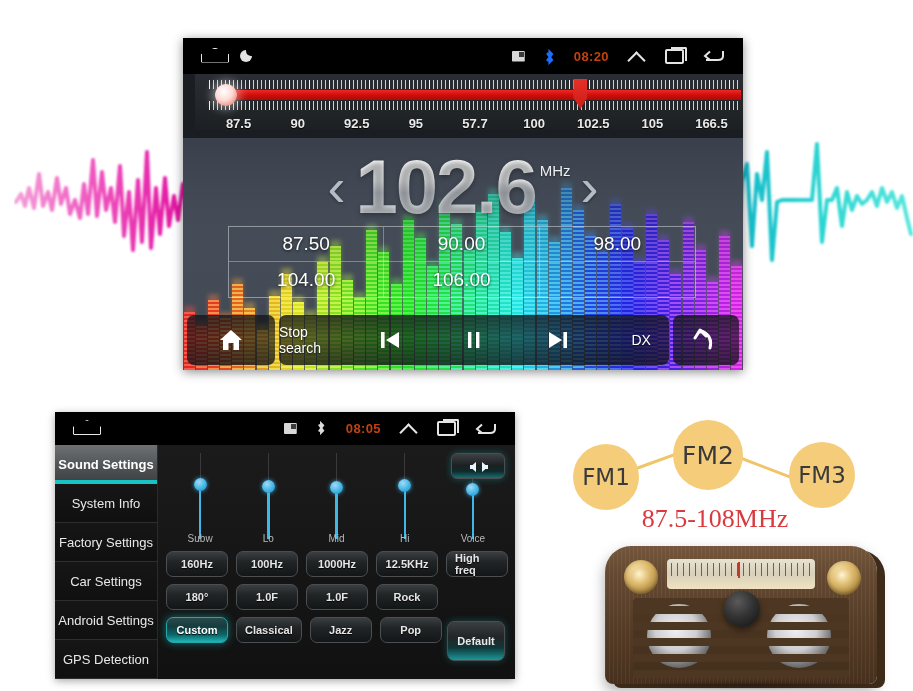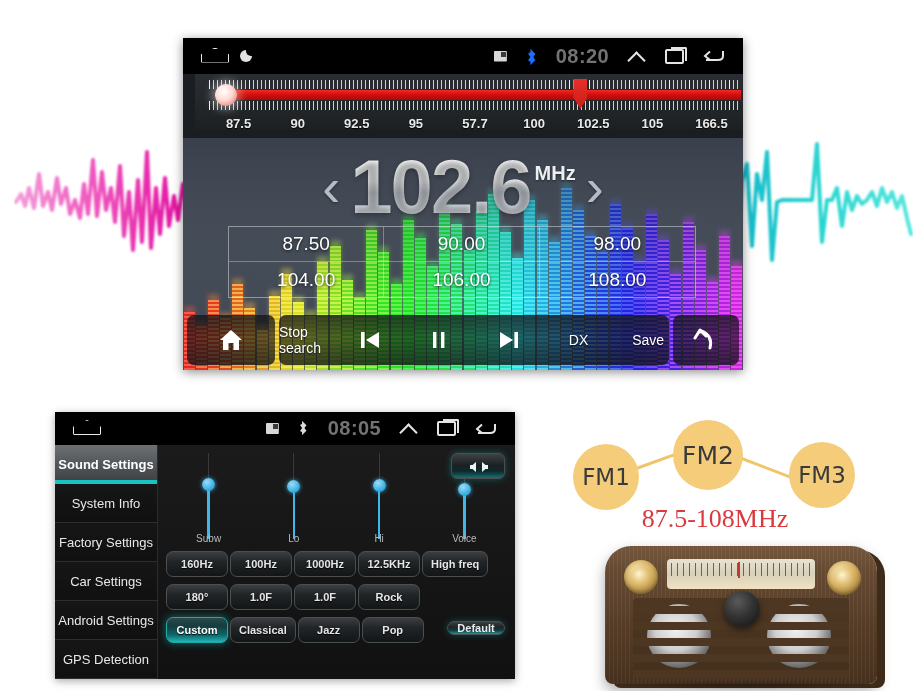--- a/index.html
+++ b/index.html
@@ -32,21 +32,21 @@
   .sd-icon { width:13px; height:11px; background:#d8d8d8;
     clip-path: polygon(0 0,100% 0,100% 100%,0 100%,0 0); border-radius:1px;
     position:relative; }
   .sd-icon:after{ content:""; position:absolute; right:1px; top:1px; width:5px;height:5px;
     background:#3b3b3b; }
   .bt-icon { width:11px; height:15px; position:relative; }
   .bt-icon svg { display:block; }
   .dot-icon { width:12px; height:12px; border-radius:50%; background:#e2e2e2; position:relative;}
   .dot-icon:after{content:"";position:absolute;right:0;top:0;width:6px;height:6px;background:#000;
     border-radius:0 0 0 5px;}
-  .clock { color:#737373; font-size:20px; font-weight:bold; letter-spacing:.4px; }
+  .clock { color:#c2410c; font-size:13px; font-weight:bold; letter-spacing:.4px; }
   .chev-up { width:18px; height:11px; position:relative;}
   .chev-up:before{content:"";position:absolute;left:2px;top:3px;width:11px;height:11px;
     border-left:2px solid #e4e4e4;border-top:2px solid #e4e4e4;transform:rotate(45deg);}
   .recents { width:19px;height:15px;border:2px solid #e4e4e4;border-radius:2px;position:relative;}
   .recents:after{content:"";position:absolute;right:-5px;top:-4px;width:14px;height:12px;
     border-top:2px solid #e4e4e4;border-right:2px solid #e4e4e4;border-radius:0 2px 0 0;}
   .back-arr { width:20px;height:14px;position:relative;}
   .back-arr svg{display:block;}
 
   
@@ -125,21 +125,21 @@
     font-family:"Liberation Sans", sans-serif; line-height:1;
     text-shadow:0 1px 3px rgba(0,0,0,.5);
   }
   #freq-val {
     font-size:76px; line-height:.95; font-weight:bold; letter-spacing:-2px;
     background:linear-gradient(180deg,#ffffff 0%,#f2f4f6 42%,#c8ced6 58%,#eef1f4 100%);
     -webkit-background-clip:text; background-clip:text; color:transparent;
     text-shadow:0 2px 5px rgba(0,0,0,.30);
   }
   #freq-unit {
-    font-size:20px; font-weight:bold; color:#eceff2; align-self:flex-start;
+    font-size:15px; font-weight:normal; color:#eceff2; align-self:flex-start;
     margin-top:18px; margin-left:-6px; text-shadow:0 1px 2px rgba(0,0,0,.5);
   }
 
   
   #presets {
     position:absolute; left:45px; top:88px; width:468px; height:72px;
     border:1px solid rgba(255,255,255,.42);
     display:grid; grid-template-columns:repeat(3,1fr); grid-template-rows:repeat(2,1fr);
   }
   .preset {
@@ -223,40 +223,40 @@
   #balance-btn {
     position:absolute; right:10px; top:8px; width:54px; height:26px; border-radius:6px;
     background:linear-gradient(180deg,#3e4244 0%,#1d2021 48%,#0d2b2c 72%,#1a6f72 100%);
     border:1px solid #4a4e50;
     display:flex; align-items:center; justify-content:center; gap:1px;
     box-shadow:0 0 7px rgba(23,195,195,.35);
   }
   .spk { width:9px; height:11px; position:relative; }
   .spk svg{display:block;}
 
-  .btn-row { position:absolute; left:8px; right:8px; display:flex; gap:2px; }
+  .btn-row { position:absolute; left:8px; right:8px; display:flex; gap:8px; }
   .eqbtn {
     height:26px; min-width:62px; padding:0 8px; border-radius:7px;
     background:linear-gradient(180deg,#3b3f41 0%,#222527 40%,#131617 100%);
     border:1px solid #4b4f51;
     color:#e6e6e6; font-size:11px; font-weight:bold;
     display:flex; align-items:center; justify-content:center;
     text-shadow:0 1px 1px #000;
   }
   .eqbtn.on {
     background:linear-gradient(180deg,#2a4a4b 0%,#163c3e 35%,#0d6668 70%,#21b6b8 100%);
     border:1px solid #1fa9ab;
     box-shadow:0 0 8px rgba(33,182,184,.55);
     color:#ffffff;
   }
   #row1 { top:106px; }
   #row2 { top:139px; }
   #row3 { top:172px; }
   #default-btn {
-    position:absolute; right:10px; top:176px; width:58px; height:14px; border-radius:7px;
+    position:absolute; right:10px; top:176px; width:58px; height:40px; border-radius:7px;
     background:linear-gradient(180deg,#3b3f41 0%,#222527 40%,#0f3839 68%,#1c9799 100%);
     border:1px solid #4b4f51;
     color:#e9e9e9; font-size:11px; font-weight:bold;
     display:flex; align-items:center; justify-content:center;
     box-shadow:0 0 7px rgba(28,151,153,.4);
   }
 
   
   #fm-graphic { position:absolute; left:560px; top:412px; width:350px; height:125px; }
   .fm-circle {
@@ -622,21 +622,20 @@
       <div id="freq-unit">MHz</div>
       <div class="chev">›</div>
     </div>
 
     <div id="presets">
         <div class="preset">87.50</div>
         <div class="preset">90.00</div>
         <div class="preset">98.00</div>
         <div class="preset">104.00</div>
         <div class="preset">106.00</div>
-        <div class="preset">108.00</div>
       </div>
   </div>
 
   <div id="toolbar">
     <div class="tb-panel" id="tb-home">
       <span class="ico-home">
         <svg width="26" height="24" viewBox="0 0 26 24">
             <path d="M13 2 L24 12 L21 12 L21 22 L15.5 22 L15.5 15 L10.5 15 L10.5 22 L5 22 L5 12 L2 12 Z" fill="#ffffff"></path>
           </svg>
       </span>
@@ -655,21 +654,20 @@
             <rect x="11" y="2" width="3.4" height="16" fill="#fff"></rect>
           </svg>
       </div>
       <div class="tb-item tnext">
         <svg width="22" height="22" viewBox="0 0 22 22">
             <path d="M2 3 L2 19 L15 11 Z" fill="#fff"></path>
             <rect x="16.4" y="3" width="3.6" height="16" fill="#fff"></rect>
           </svg>
       </div>
       <div class="tb-item">DX</div>
-      <div class="tb-item">Save</div>
     </div>
     <div class="tb-panel" id="tb-back">
       <span class="ico-back">
         <svg width="26" height="24" viewBox="0 0 26 24">
             <path d="M7 4 Q7 2 9 3 Q20 8 17 20" fill="none" stroke="#fff" stroke-width="3" stroke-linecap="round"></path>
             <path d="M2 10 L7 2 L13 8" fill="none" stroke="#fff" stroke-width="3" stroke-linecap="round" stroke-linejoin="round"></path>
           </svg>
       </span>
     </div>
   </div>
@@ -729,20 +727,26 @@
             <div class="lab">Subw</div>
           </div>
           <div class="sl">
             <div class="track"></div>
             <div class="fill" style="top: 32.96px; height: 53.04px;"></div>
             <div class="knob" style="top: 26.96px;"></div>
             <div class="lab">Lo</div>
           </div>
           <div class="sl">
             <div class="track"></div>
+            <div class="fill" style="top: 33.74px; height: 52.26px;"></div>
+            <div class="knob" style="top: 27.74px;"></div>
+            <div class="lab">Mid</div>
+          </div>
+          <div class="sl">
+            <div class="track"></div>
             <div class="fill" style="top: 32.18px; height: 53.82px;"></div>
             <div class="knob" style="top: 26.18px;"></div>
             <div class="lab">Hi</div>
           </div>
           <div class="sl">
             <div class="track"></div>
             <div class="fill" style="top: 36.08px; height: 49.92px;"></div>
             <div class="knob" style="top: 30.08px;"></div>
             <div class="lab">Voice</div>
           </div>

